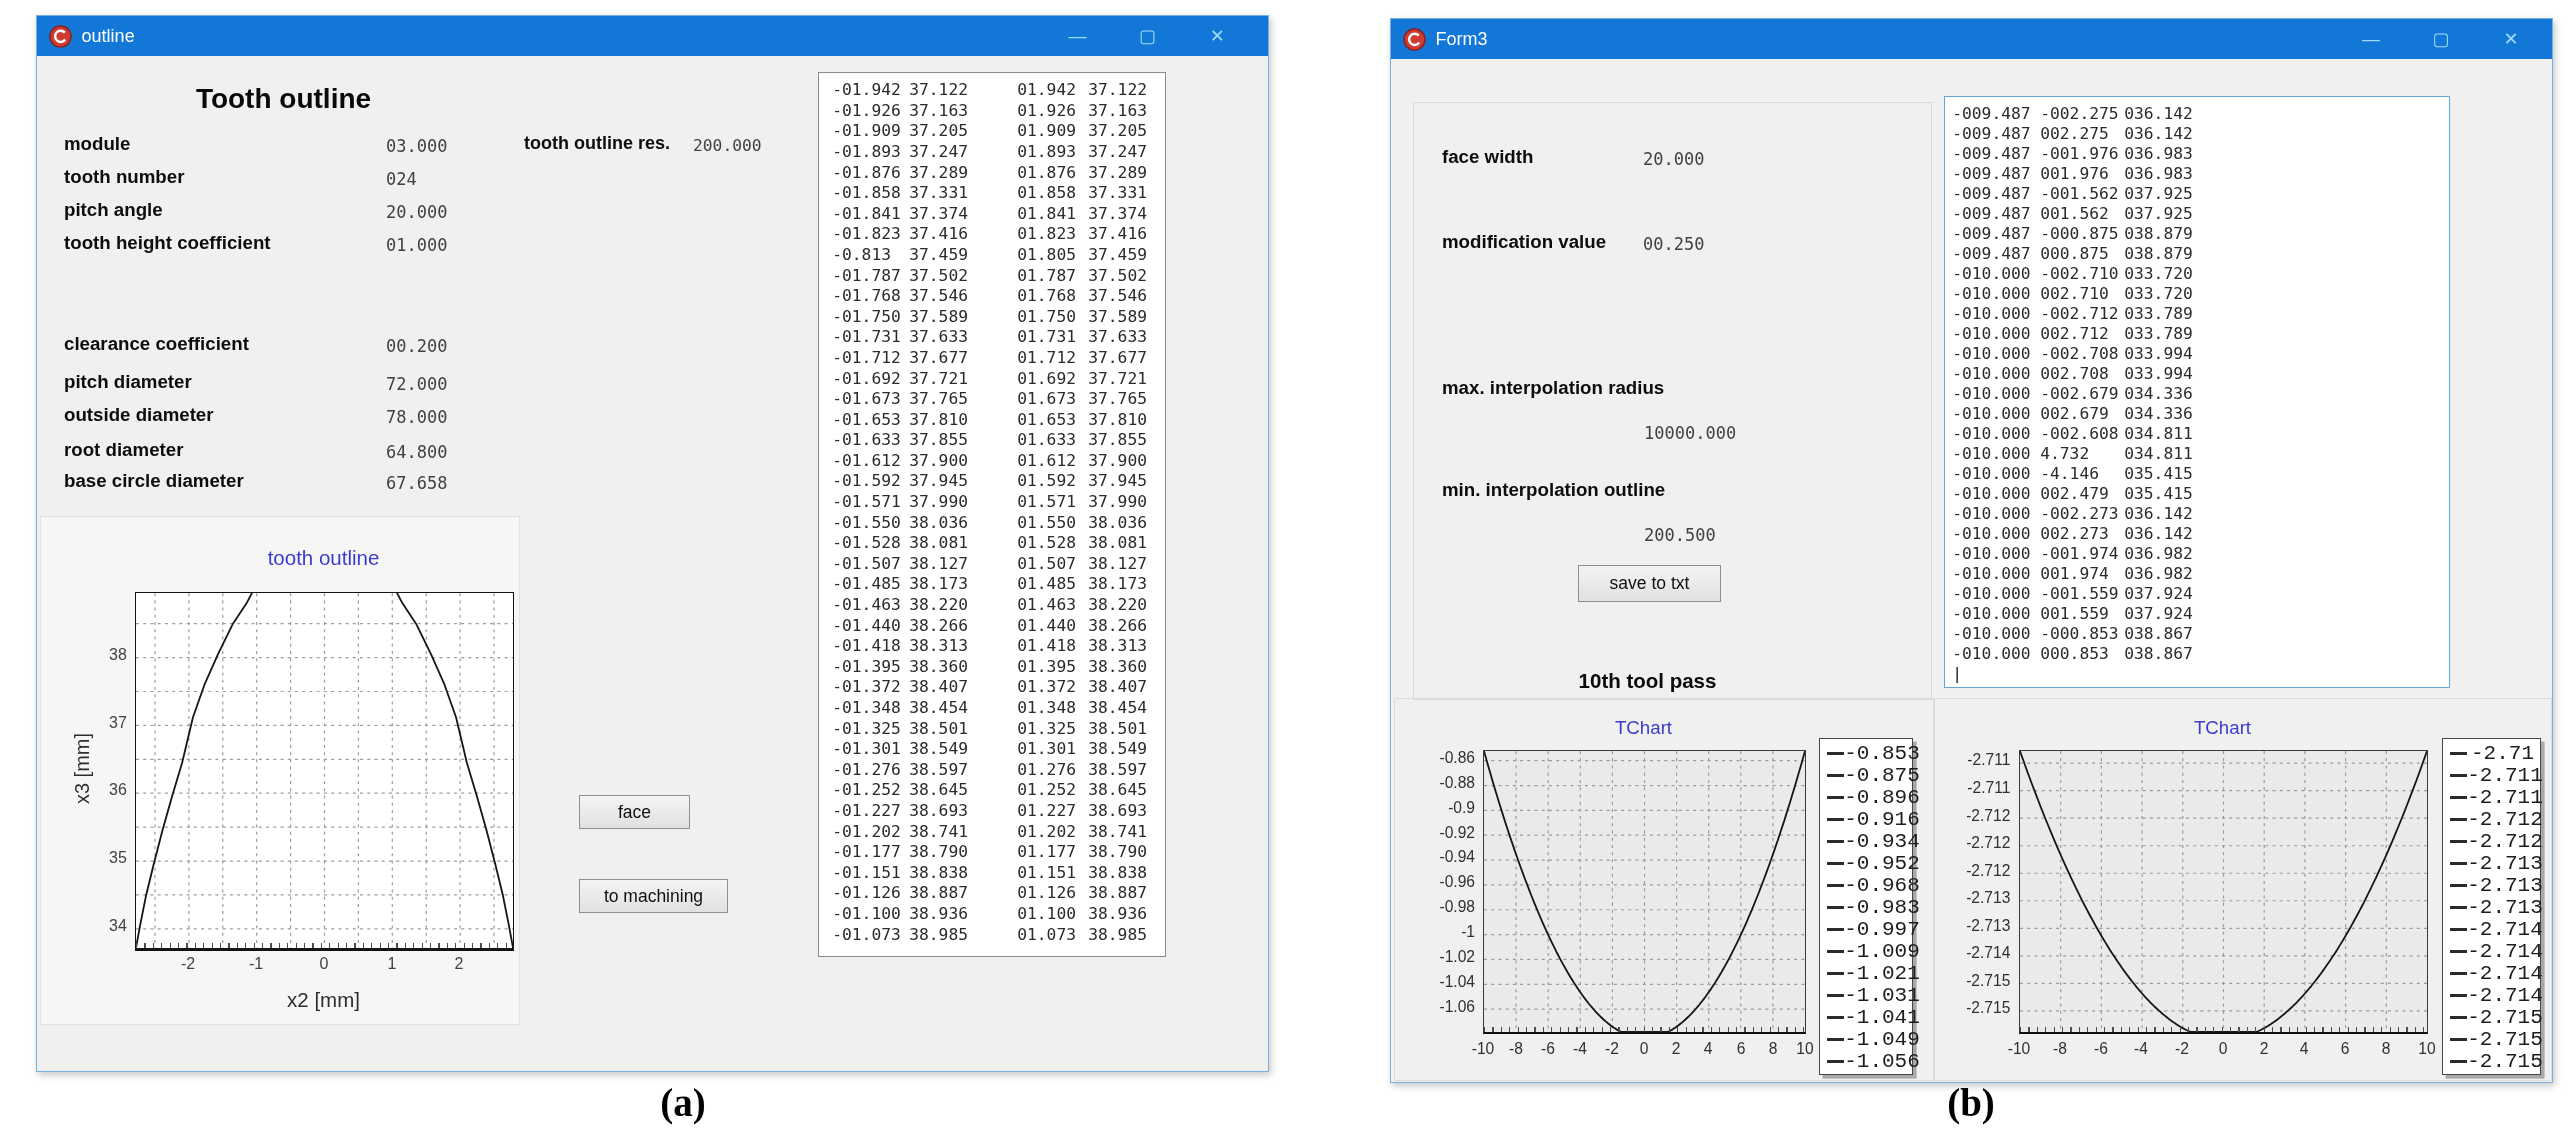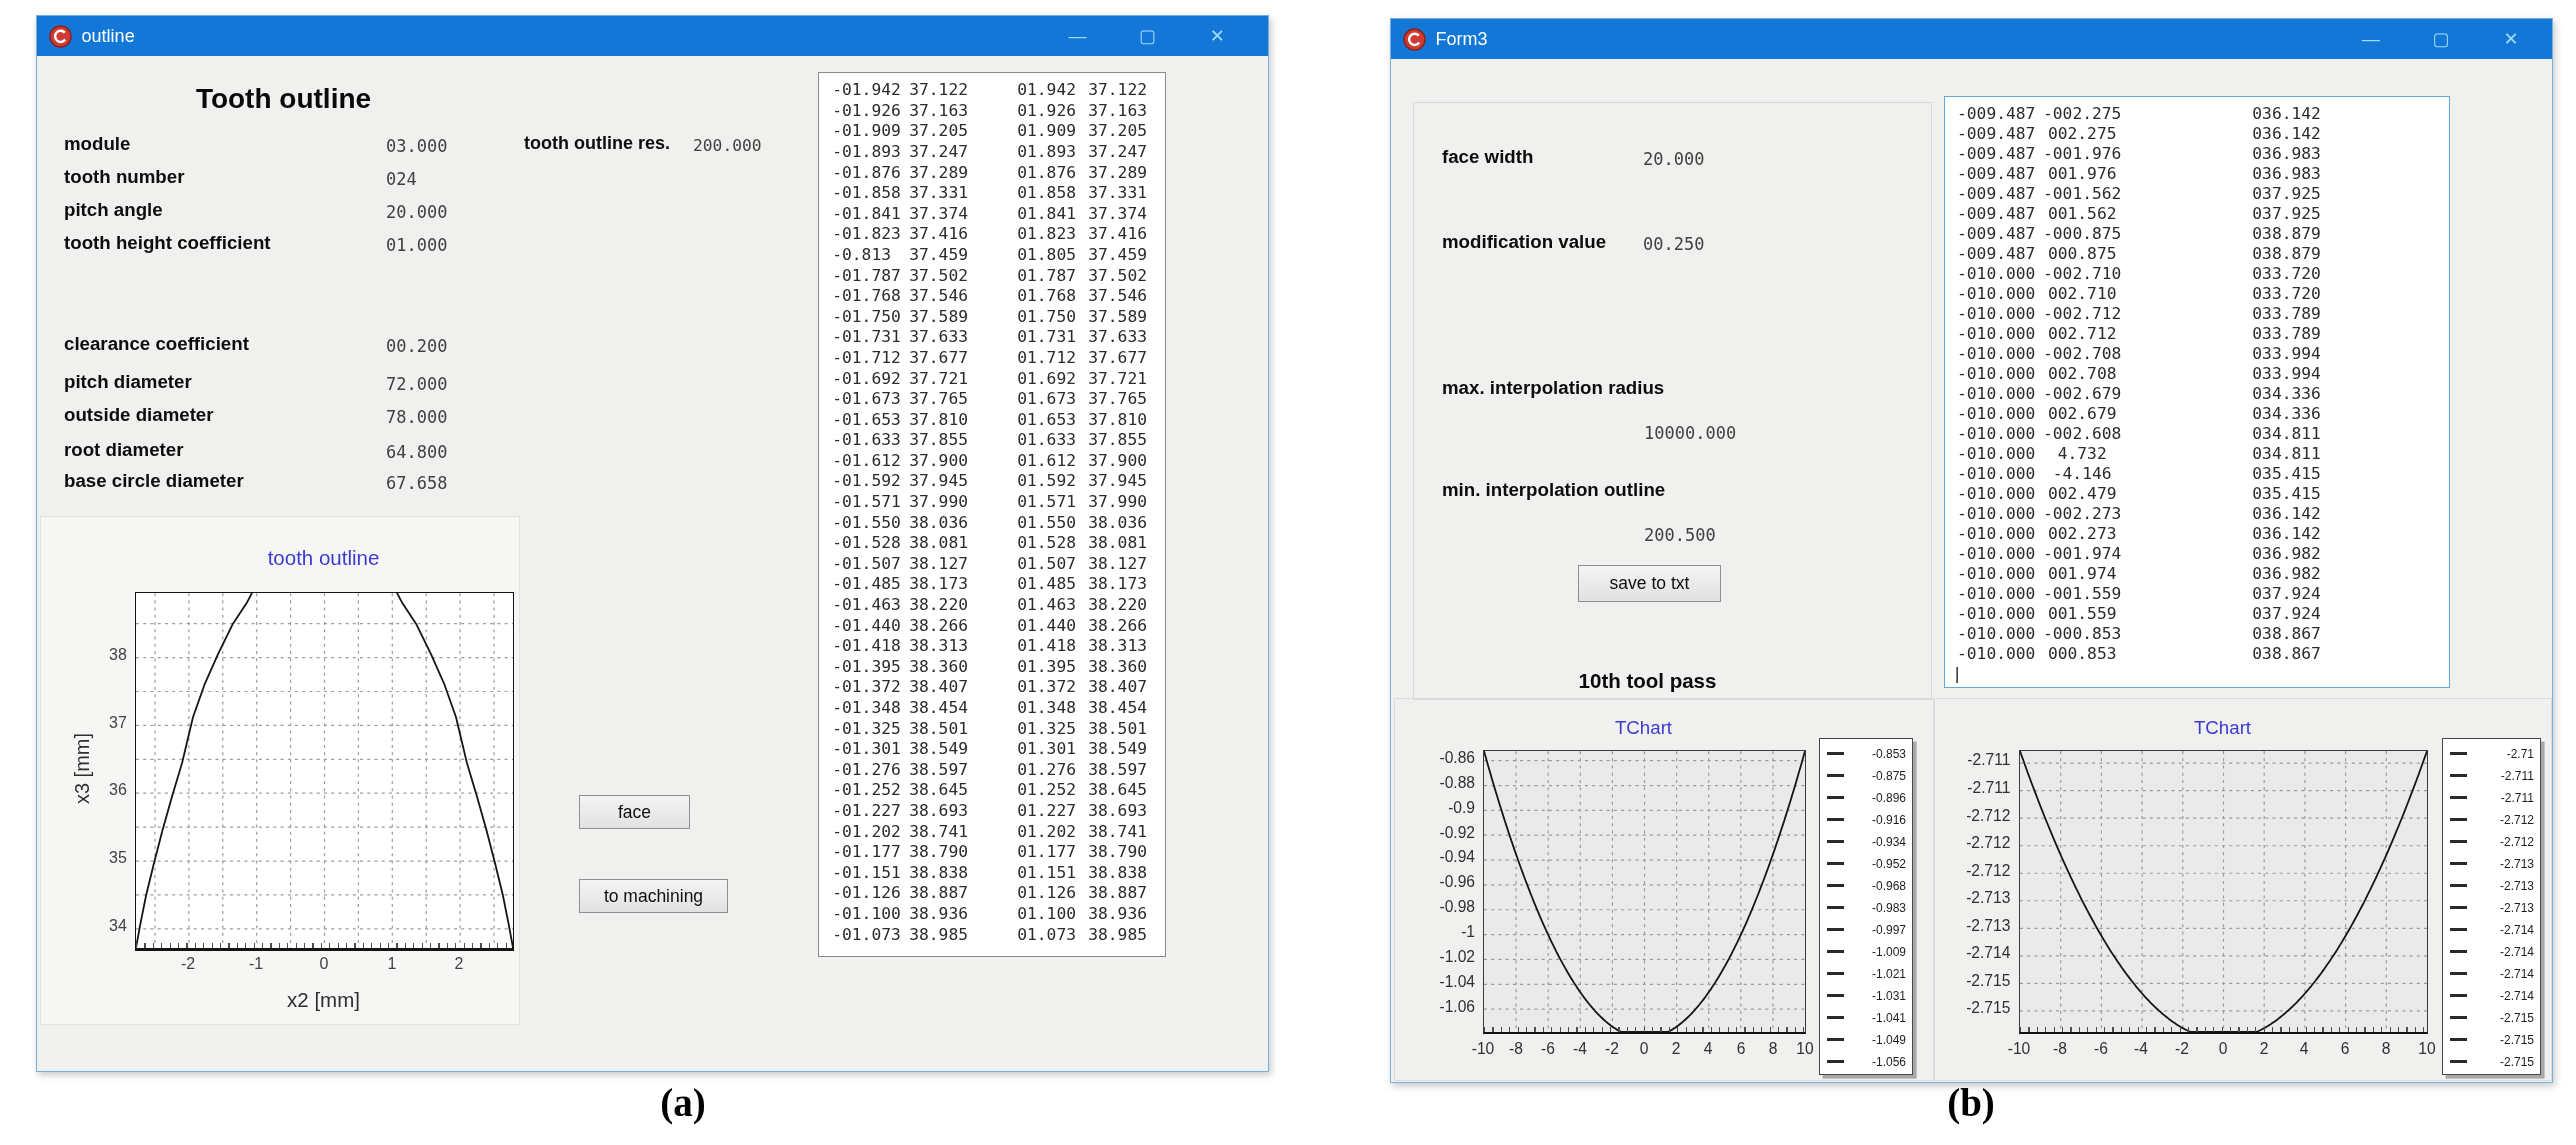--- a/index.html
+++ b/index.html
@@ -21,21 +21,21 @@
   .res-value{position:absolute;left:656px;top:120px;font-size:16.3px;color:#414141;font-family:"DejaVu Sans Mono",monospace;}
   .btn{position:absolute;background:linear-gradient(#f4f4f4,#e1e1e1);border:0.6px solid #8f8f8f;font-size:17.5px;display:flex;align-items:center;justify-content:center;color:#101010;cursor:default;box-sizing:border-box;}
   #btn-save{left:542px;top:779px;width:111px;height:34px;}
   #btn-machining{left:542px;top:863px;width:149px;height:34px;}
   #btn-savetxt{left:187px;top:546px;width:143px;height:37px;}
   .listbox{position:absolute;background:#fff;overflow:hidden;box-sizing:border-box;}
   #wa-list{left:781px;top:56px;width:348px;height:885px;border:1.2px solid #8b8b8b;padding:7.2px 0 0 13.2px;}
   #wb-list{left:553px;top:77px;width:506px;height:592px;border:1.8px solid #5fa8dc;padding:7.2px 0 0 7.2px;}
   .lrow{display:grid;font-family:"DejaVu Sans Mono",monospace;font-size:16.3px;line-height:20.6px;color:#2b2b2b;}
   #wa-list .lrow{grid-template-columns:77px 108px 71px auto;}
-  #wb-list .lrow{grid-template-columns:88px 84px auto;line-height:20px;text-align:center;}
+  #wb-list .lrow{grid-template-columns:88px 84px auto;line-height:20px;}
   .cursor{font-family:"DejaVu Sans Mono",monospace;font-size:16.3px;line-height:20px;color:#111;}
   .group-panel{position:absolute;left:22px;top:83px;width:519px;height:598px;border:0.6px solid #d8d8d8;box-sizing:border-box;}
   .pass-label{position:absolute;left:169px;top:650px;width:175px;text-align:center;font-size:20.5px;font-weight:700;color:#0b0b0b;}
   .chart-host{position:absolute;box-sizing:border-box;}
   #tooth-chart{left:3px;top:500px;width:480px;height:509px;background:#f6f6f5;border:0.6px solid #e2e2e1;}
   #tp1{left:3px;top:679px;width:540px;height:383px;border:0.6px solid #dcdcdc;}
   #tp2{left:543px;top:679px;width:618px;height:383px;border:0.6px solid #dcdcdc;}
   .c-title{position:absolute;color:#3b3bd0;text-align:center;font-size:18.7px;}
   #tooth-chart .c-title{font-size:20.5px;}
   .plot{position:absolute;background:#eaeaea;border:1.2px solid #3a3a3a;border-bottom:2.4px solid #101010;box-sizing:content-box;}
@@ -43,21 +43,21 @@
   .plot::after{content:"";position:absolute;left:0;right:0;bottom:0;height:5.4px;background:repeating-linear-gradient(90deg,#4c4c4c 0 1.2px,transparent 1.2px 8.4px);}
   .ytick,.xtick{position:absolute;font-size:15.6px;color:#303030;white-space:nowrap;}
   #tooth-chart .ytick,#tooth-chart .xtick{font-size:16px;color:#424242;}
   .ytick{text-align:right;}
   .xtick{text-align:center;}
   .axis-label{position:absolute;font-size:20.5px;color:#2e2e2e;text-align:center;}
   .ylabel-rot{position:absolute;left:-37px;top:0;width:156px;font-size:20px;color:#2e2e2e;text-align:center;transform:rotate(-90deg);}
   .legend{position:absolute;background:#fff;border:1.2px solid #474747;box-shadow:3.6px 3.6px 0 rgba(110,110,110,.55);box-sizing:border-box;padding:3.6px 6px 0 7.2px;}
   .legrow{display:flex;align-items:center;justify-content:space-between;}
   .legdash{width:17px;height:2.4px;background:#2a2a2a;flex:0 0 auto;}
-  .legval{font-size:12px;color:#1d1d1d;font-family:Liberation Sans, sans-serif;}
+  .legval{font-size:21px;color:#1d1d1d;font-family:Liberation Mono, monospace;}
   .caption{position:absolute;width:144px;text-align:center;font-family:"Liberation Serif",serif;font-weight:700;font-size:39px;color:#000;}
   #cap-a{left:611px;top:1080px;}
   #cap-b{left:1899px;top:1080px;}
   svg{display:block;}
 </style>
 </head>
 <body>
 
 <div class="page">
 

